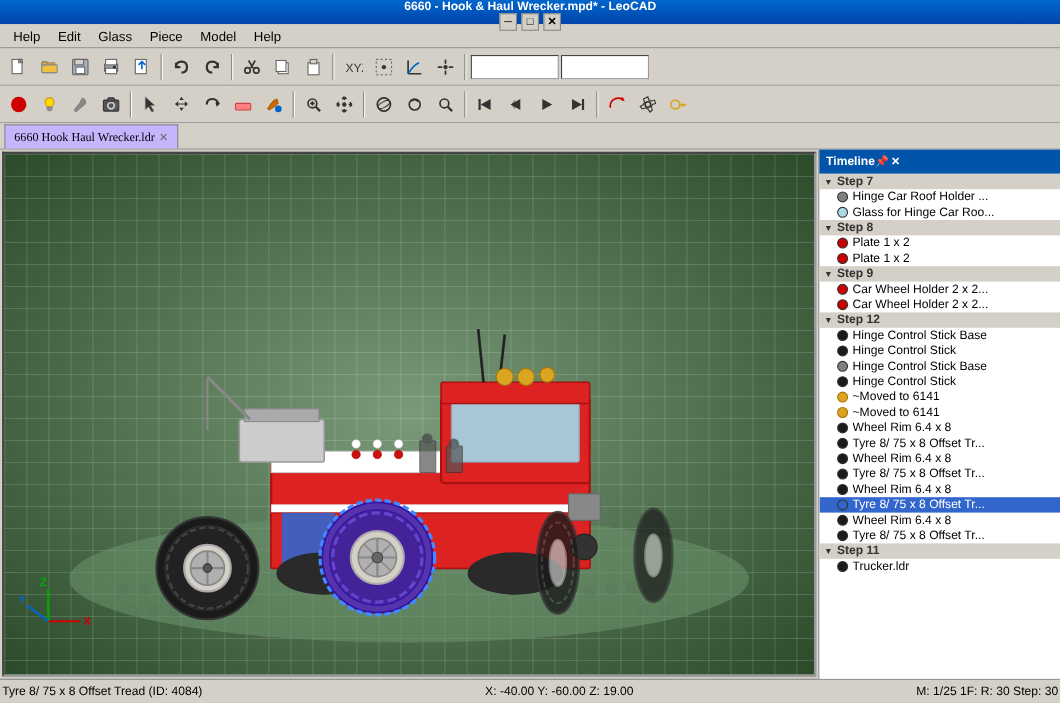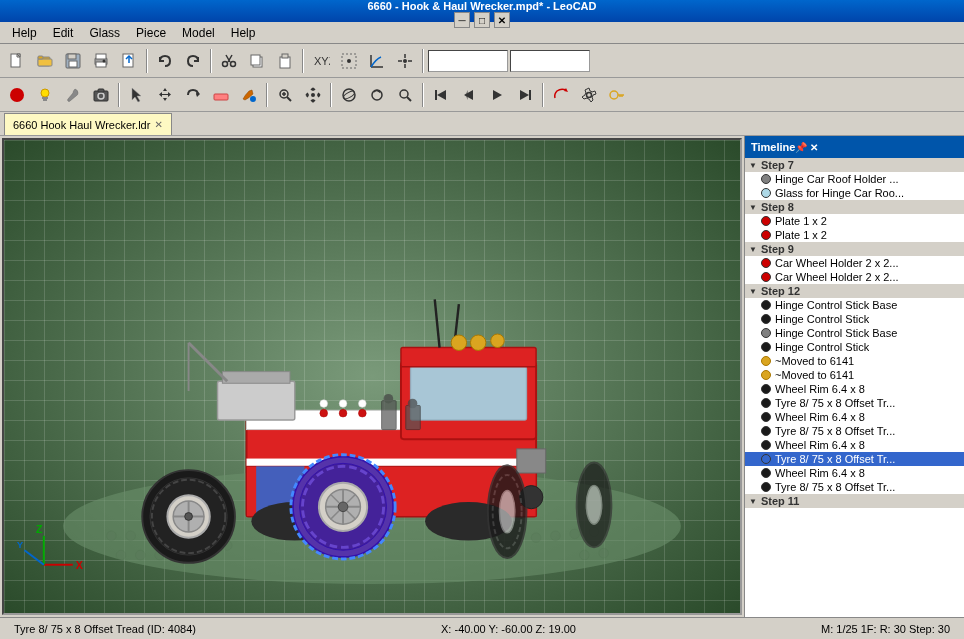--- a/index.html
+++ b/index.html
@@ -88,21 +88,21 @@
     .tab {
       height: 22px;
       padding: 2px 8px;
       background: #d4d0c8;
       border: 1px solid #888;
       border-bottom: none;
       font-size: 11px;
       cursor: pointer;
       display: flex; align-items: center; gap: 4px;
     }
-    .tab.active { background: #fef9c3; }
+    .tab.active { background: #c4b5fd; font-family: Liberation Serif, serif; }
     .tab-close { font-size: 10px; color: #666; cursor: pointer; }
     
     
     #main-area {
       display: flex;
       height: calc(639px - 22px - 22px - 34px - 34px - 24px - 22px);
     }
     
     
     #viewport {
@@ -169,21 +169,21 @@
       flex-shrink: 0;
     }
     .item-label { font-size: 11px; overflow: hidden; text-overflow: ellipsis; }
     
     
     #status-bar {
       background: #d4d0c8;
       height: 22px;
       display: flex;
       align-items: center;
-      padding: 0 14px;
+      padding: 0 2px;
       border-top: 1px solid #888;
       font-size: 11px;
       gap: 20px;
       justify-content: space-between;
     }
     
     
     .lego-scene {
       width: 100%;
       height: 100%;
@@ -721,20 +721,24 @@
           <span class="item-label">Wheel Rim  6.4 x 8</span>
         </div>
         <div class="timeline-item">
           <div class="item-dot" style="background: rgb(26, 26, 26); border: 1px solid rgb(51, 51, 51);"></div>
           <span class="item-label">Tyre 8/ 75 x 8 Offset Tr...</span>
         </div>
         <div class="timeline-step">
           <span class="step-arrow">▼</span>
           <span>Step 11</span>
         </div>
+        <div class="timeline-item">
+          <div class="item-dot" style="background: rgb(26, 26, 26); border: 1px solid rgb(51, 51, 51);"></div>
+          <span class="item-label">Trucker.ldr</span>
+        </div>
       </div>
   </div>
 
 </div>
 
 <div id="status-bar">
   <span>Tyre 8/ 75 x 8 Offset Tread (ID: 4084)</span>
   <span>X: -40.00 Y: -60.00 Z: 19.00</span>
   <span>M: 1/25  1F: R: 30   Step: 30</span>
 </div>

